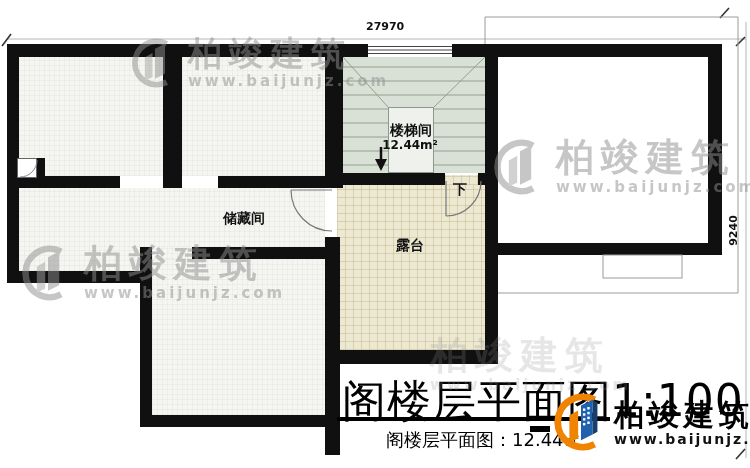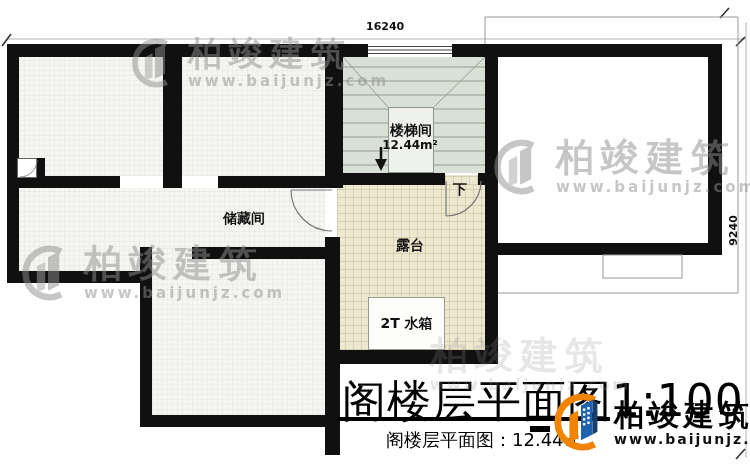--- a/index.html
+++ b/index.html
@@ -162,25 +162,22 @@
   </svg>
 
   <div class="stair-core"></div>
 
   <span class="lbl" style="left:411px; top:131px; font-size:14px;">楼梯间</span>
   <span class="lbl" style="left:410px; top:145px; font-size:12px;">12.44m²</span>
   <span class="lbl" style="left:244px; top:219px; font-size:14px;">储藏间</span>
   <span class="lbl" style="left:410px; top:246px; font-size:14px;">露台</span>
   <span class="lbl" style="left:460px; top:190px; font-size:14px;">下</span>
 
-  <div class="tank">
-    <span>2T 水箱</span>
-  </div>
-
-  <span class="dim" style="left:366px; top:20px;">16240</span>
+
+  <span class="dim" style="left:366px; top:20px;">27970</span>
   <span class="dim" style="left:718px; top:224px; transform:rotate(-90deg); transform-origin:center;">9240</span>
 
   <div class="wm small" style="left:130px; top:36px;">
     <svg width="50" height="54" viewBox="0 0 60 62">
       <path d="M44,8 A26,26 0 1 0 44,54" stroke="#8f8f8f" stroke-width="7" fill="none"></path>
       <polygon points="30,14 42,8 42,44 30,50" fill="#8f8f8f"></polygon>
       <polygon points="18,24 27,19 27,48 18,52" fill="#a5a5a5"></polygon>
     </svg>
     <div>
       <div class="wm-name">柏竣建筑</div>

